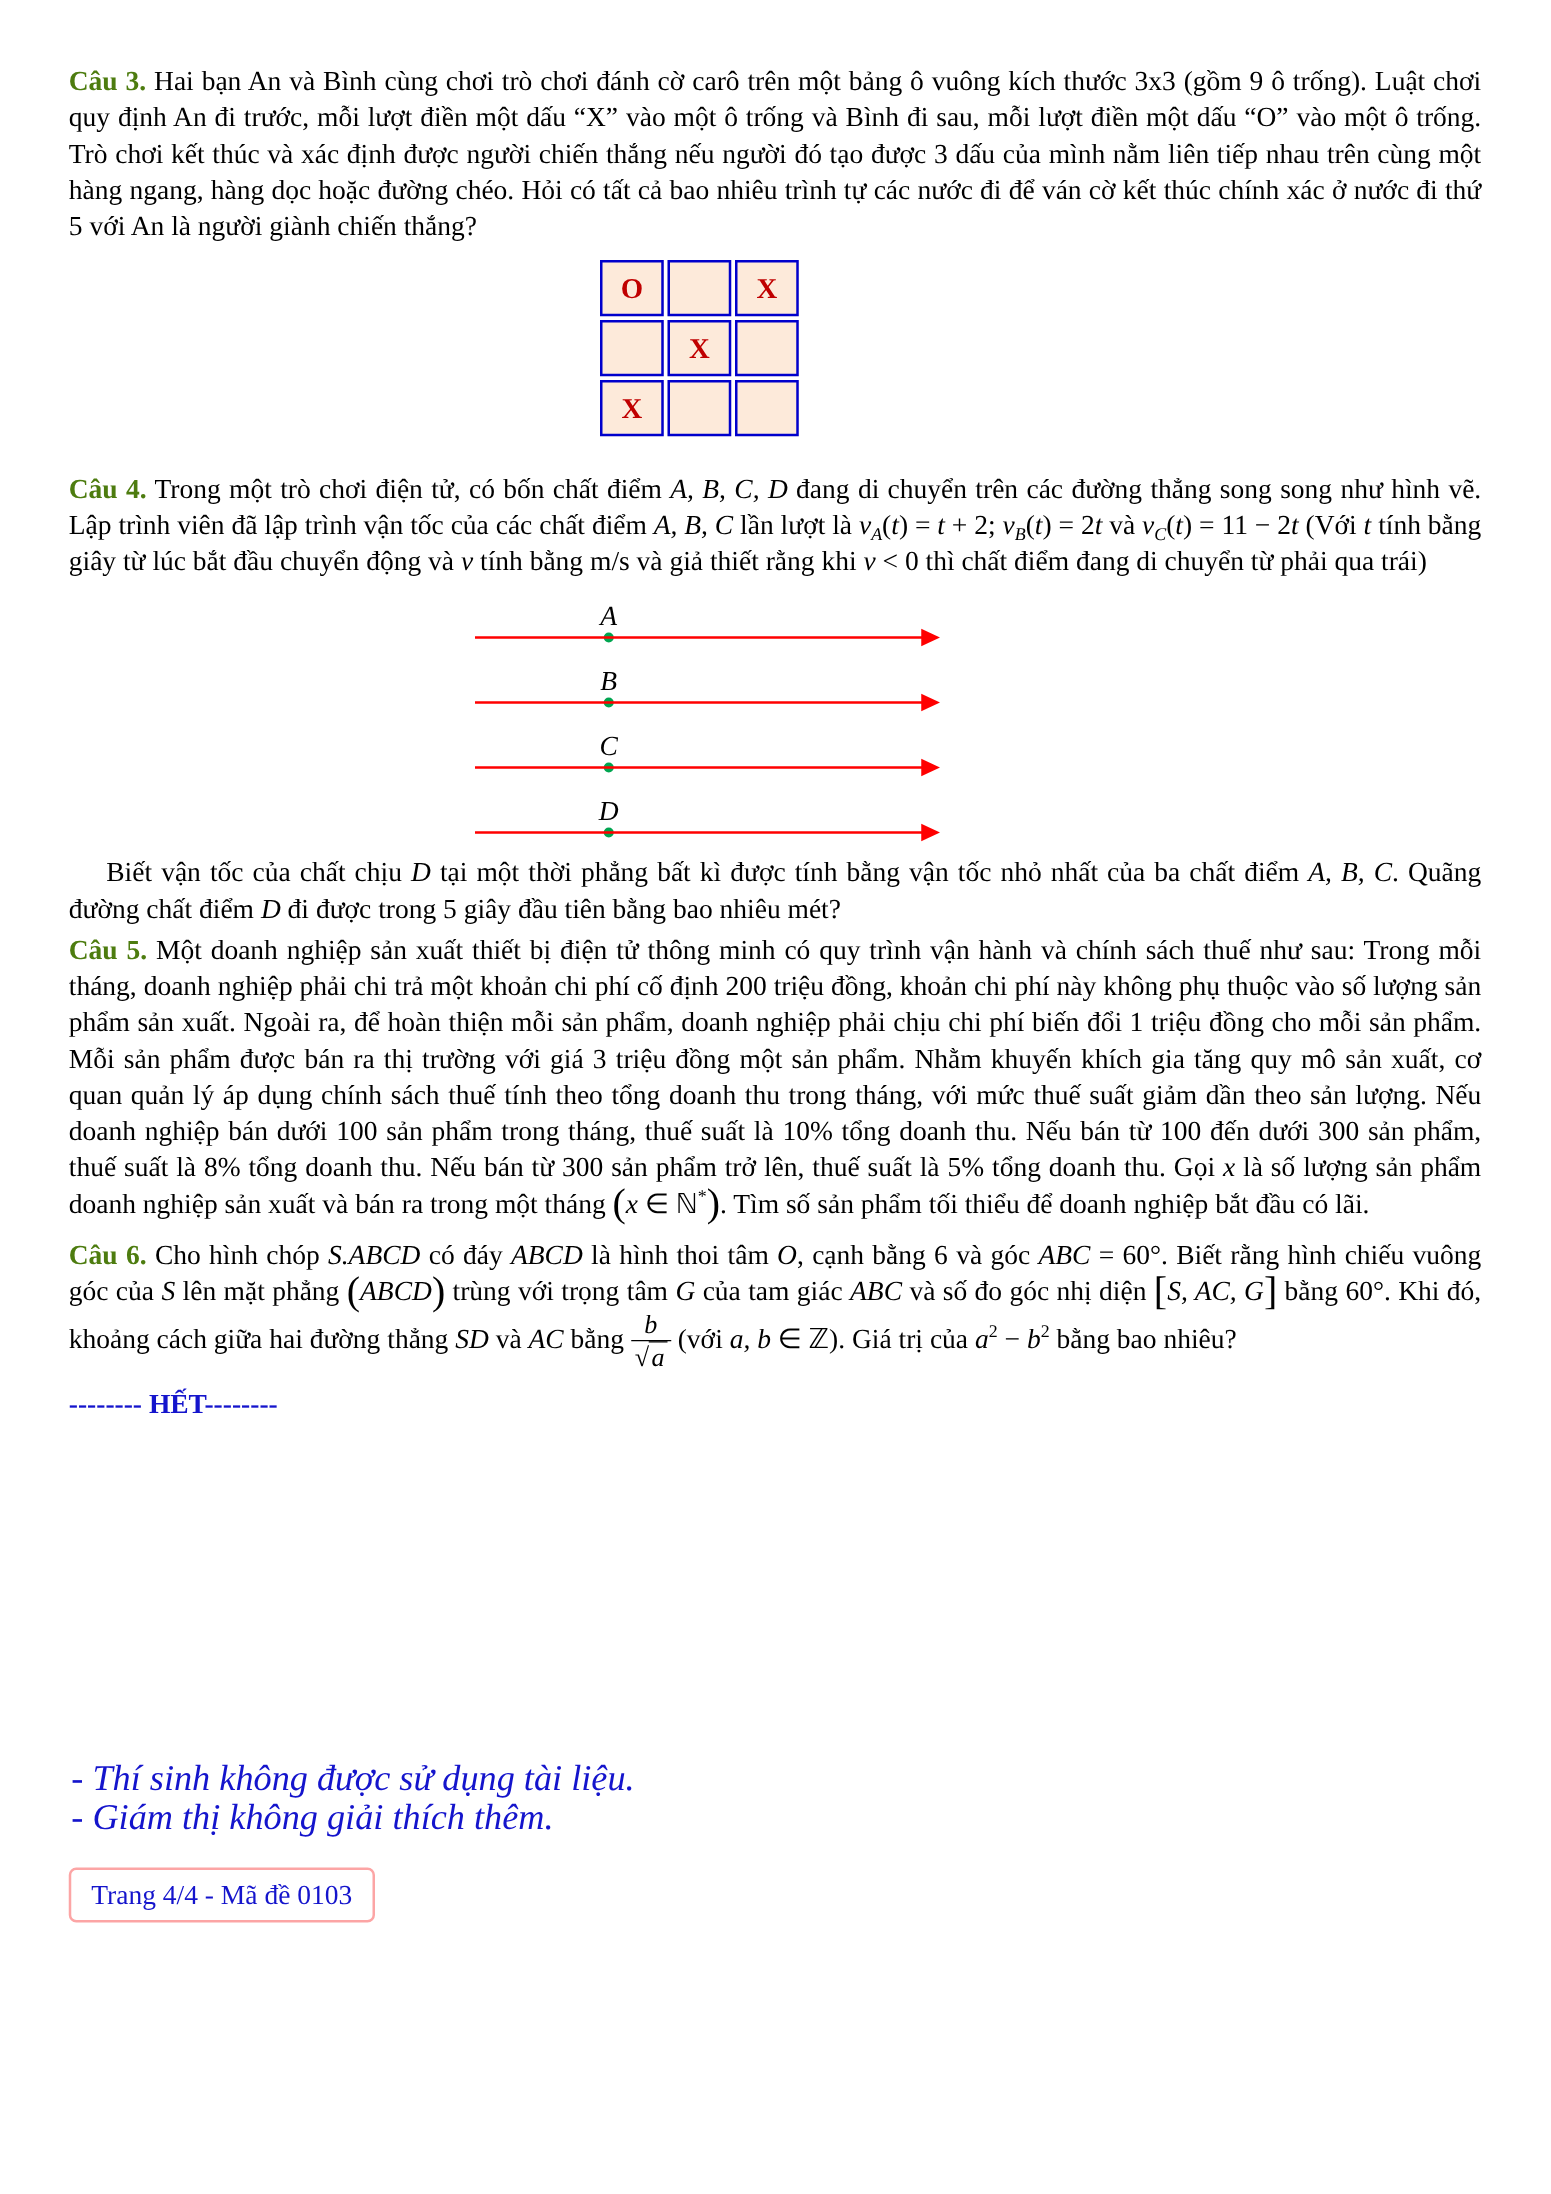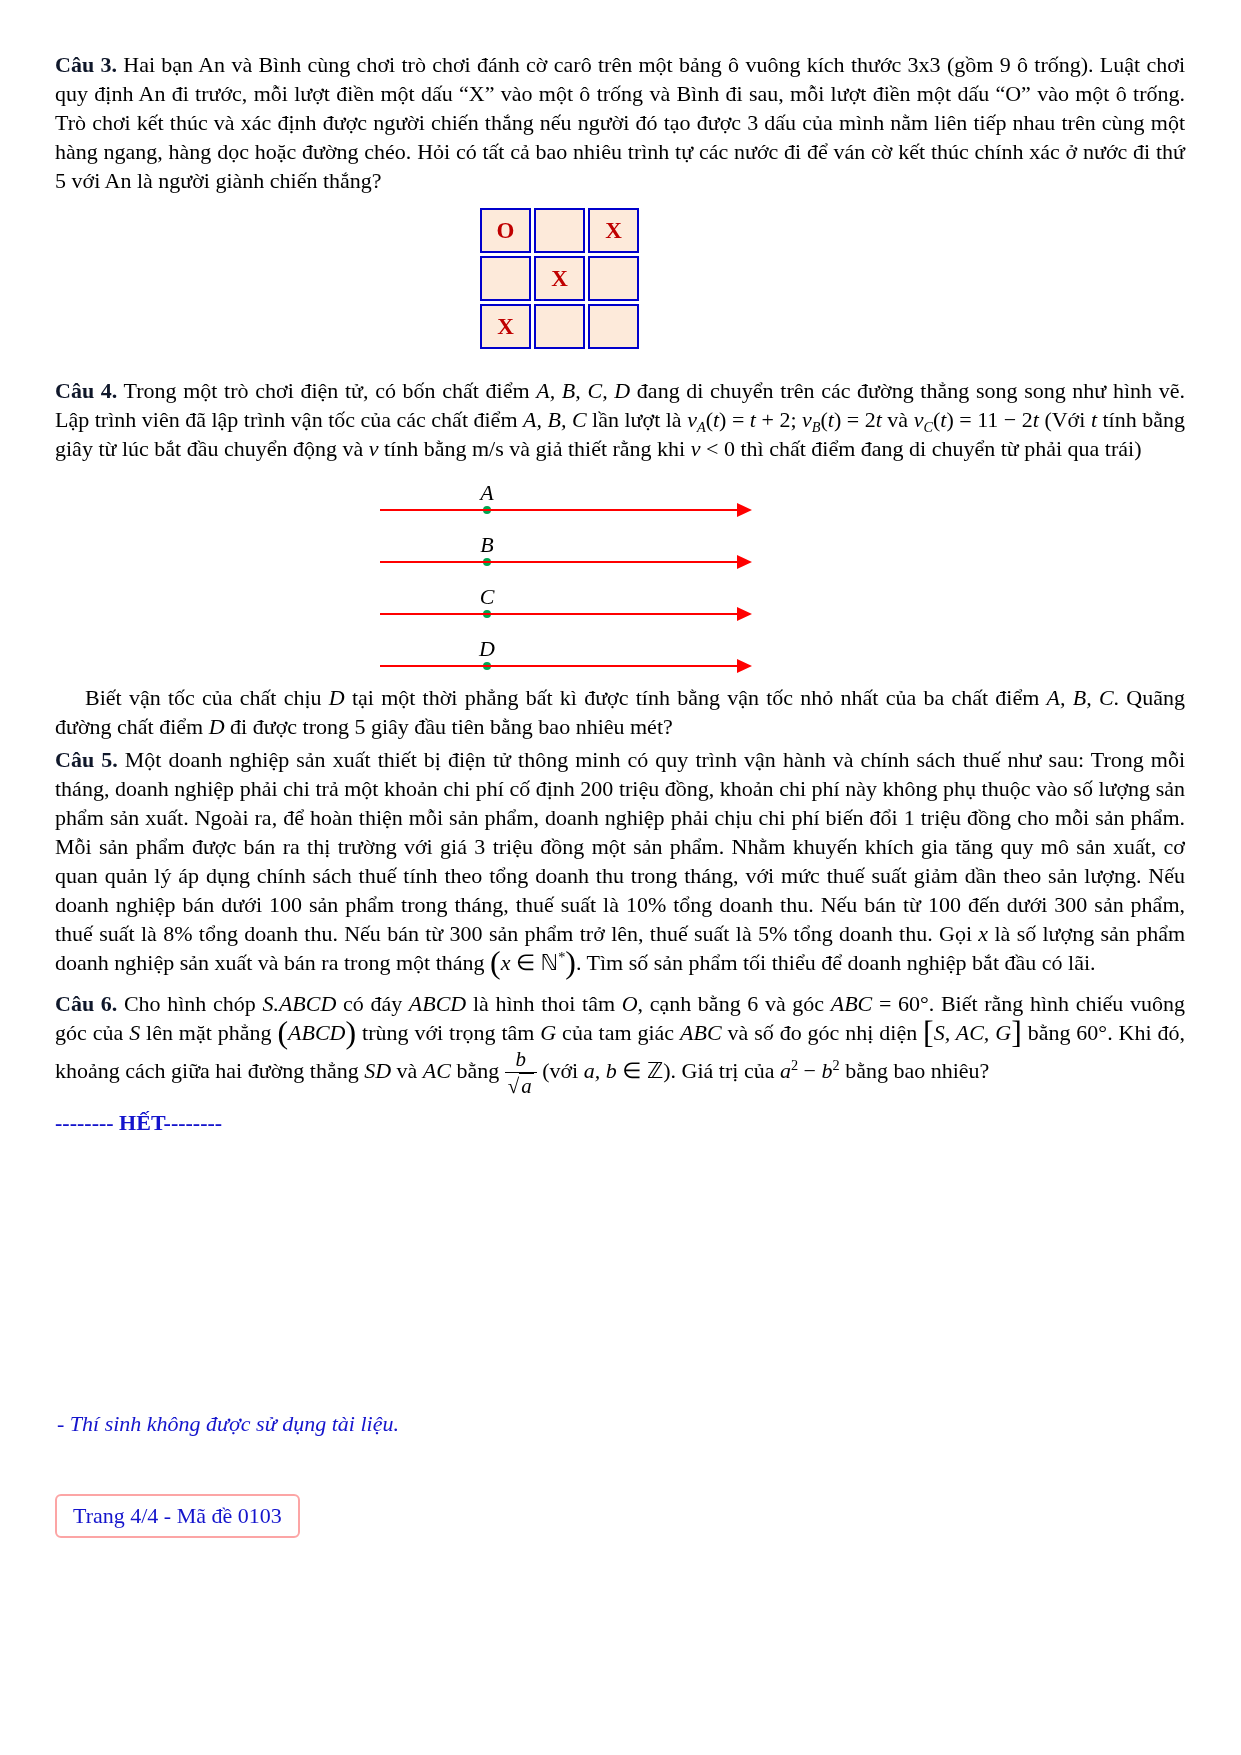--- a/index.html
+++ b/index.html
@@ -8,21 +8,21 @@
     width:1241px;height:1755px;background:#ffffff;position:relative;
     font-family:"Liberation Serif","DejaVu Serif",serif;color:#000;
     overflow:hidden;
   }
   .content{position:absolute;left:55px;top:50px;width:1130px;}
   .para{margin:0;text-align:justify;font-size:22px;line-height:29px;}
   .indent{text-indent:30px;}
   .mt4{margin-top:4px;font-family:Liberation Serif, serif;}
   .mt6{margin-top:6px;}
   .mt12{margin-top:12px;font-family:Liberation Serif, serif;}
-  .qlabel{color:#0f172a;font-weight:bold;}
+  .qlabel{color:#4d7c0f;font-weight:bold;}
   .seg-i{font-style:italic;}
   .seg-isub{font-style:italic;vertical-align:sub;font-size:0.65em;line-height:0;}
   .seg-sup{vertical-align:super;font-size:0.65em;line-height:0;}
   .seg-bp{font-size:1.45em;line-height:0;vertical-align:-0.1em;}
 
   
   .grid-wrap{margin:10px 0 24px 0;}
   table.grid{border-collapse:separate;border-spacing:3px;margin-left:422px;}
   td.gcell{
     width:45px;height:39px;border:2px solid #0000cc;background:#fdeada;
@@ -41,21 +41,21 @@
 
   
   .frac{display:inline-block;vertical-align:middle;text-align:center;line-height:1.15;font-size:0.95em;}
   .frac .num{display:block;border-bottom:1.5px solid #000;padding:0 7px 1px;}
   .frac .den{display:block;padding:1px 3px 0;}
   .sqrt{white-space:nowrap;}
   .sqrt .rad{border-top:1.5px solid #000;padding:0 2px;}
 
   .endline{margin:10px 0 0 0;text-align:left;color:#1414cc;font-weight:bold;font-size:22px;line-height:29px;}
 
-  .footnotes{position:absolute;left:57px;top:1408px;color:#1414cc;font-style:italic;font-size:22px;line-height:31px;}
+  .footnotes{position:absolute;left:57px;top:1408px;color:#1414cc;font-style:italic;font-size:29px;line-height:31px;}
   .footnotes p{margin:0;}
   .pagebox{
     position:absolute;left:55px;top:1494px;border:2px solid #fca5a5;border-radius:6px;
     padding:7px 16px;color:#1414cc;font-size:22px;background:#fff;
   }
 </style>
 </head>
 <body>
 
 <div class="content">
@@ -118,17 +118,18 @@
   <p class="para mt4"><b class="qlabel">Câu 5.</b><span><span> Một doanh nghiệp sản xuất thiết bị điện tử thông minh có quy trình vận hành và chính sách thuế như sau: Trong mỗi tháng, doanh nghiệp phải chi trả một khoản chi phí cố định 200 triệu đồng, khoản chi phí này không phụ thuộc vào số lượng sản phẩm sản xuất. Ngoài ra, để hoàn thiện mỗi sản phẩm, doanh nghiệp phải chịu chi phí biến đổi 1 triệu đồng cho mỗi sản phẩm. Mỗi sản phẩm được bán ra thị trường với giá 3 triệu đồng một sản phẩm. Nhằm khuyến khích gia tăng quy mô sản xuất, cơ quan quản lý áp dụng chính sách thuế tính theo tổng doanh thu trong tháng, với mức thuế suất giảm dần theo sản lượng. Nếu doanh nghiệp bán dưới 100 sản phẩm trong tháng, thuế suất là 10% tổng doanh thu. Nếu bán từ 100 đến dưới 300 sản phẩm, thuế suất là 8% tổng doanh thu. Nếu bán từ 300 sản phẩm trở lên, thuế suất là 5% tổng doanh thu. Gọi </span><span class="seg-i">x</span><span> là số lượng sản phẩm doanh nghiệp sản xuất và bán ra trong một tháng </span><span class="seg-bp">(</span><span class="seg-i">x</span><span> ∈ ℕ</span><span class="seg-sup">*</span><span class="seg-bp">)</span><span>. Tìm số sản phẩm tối thiểu để doanh nghiệp bắt đầu có lãi.</span></span></p>
 
   <p class="para mt12"><b class="qlabel">Câu 6.</b><span><span> Cho hình chóp </span><span class="seg-i">S.ABCD</span><span> có đáy </span><span class="seg-i">ABCD</span><span> là hình thoi tâm </span><span class="seg-i">O</span><span>, cạnh bằng 6 và góc </span><span class="seg-i">ABC</span><span> = 60°. Biết rằng hình chiếu vuông góc của </span><span class="seg-i">S</span><span> lên mặt phẳng </span><span class="seg-bp">(</span><span class="seg-i">ABCD</span><span class="seg-bp">)</span><span> trùng với trọng tâm </span><span class="seg-i">G</span><span> của tam giác </span><span class="seg-i">ABC</span><span> và số đo góc nhị diện </span><span class="seg-bp">[</span><span class="seg-i">S, AC, G</span><span class="seg-bp">]</span><span> bằng 60°. Khi đó, khoảng cách giữa hai đường thẳng </span><span class="seg-i">SD</span><span> và </span><span class="seg-i">AC</span><span> bằng </span><span class="frac"><span class="num"><span class="seg-i">b</span></span><span class="den"><span class="sqrt"><span class="rsign">√</span><span class="rad"><span class="seg-i">a</span></span></span></span></span><span> (với </span><span class="seg-i">a, b</span><span> ∈ ℤ). Giá trị của </span><span class="seg-i">a</span><span class="seg-sup">2</span><span> − </span><span class="seg-i">b</span><span class="seg-sup">2</span><span> bằng bao nhiêu?</span></span></p>
 
   <p class="endline">-------- HẾT--------</p>
 
 </div>
 
 <div class="footnotes">
   <p>- Thí sinh không được sử dụng tài liệu.</p>
+  <p>- Giám thị không giải thích thêm.</p>
 </div>
 
 <div class="pagebox">
   <span>Trang 4/4 - Mã đề 0103</span>
 </div>
 
 </body></html>

